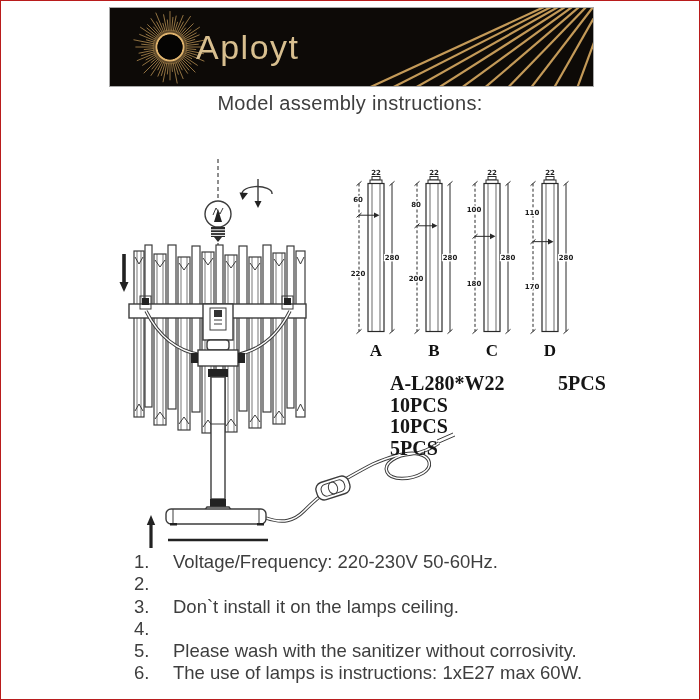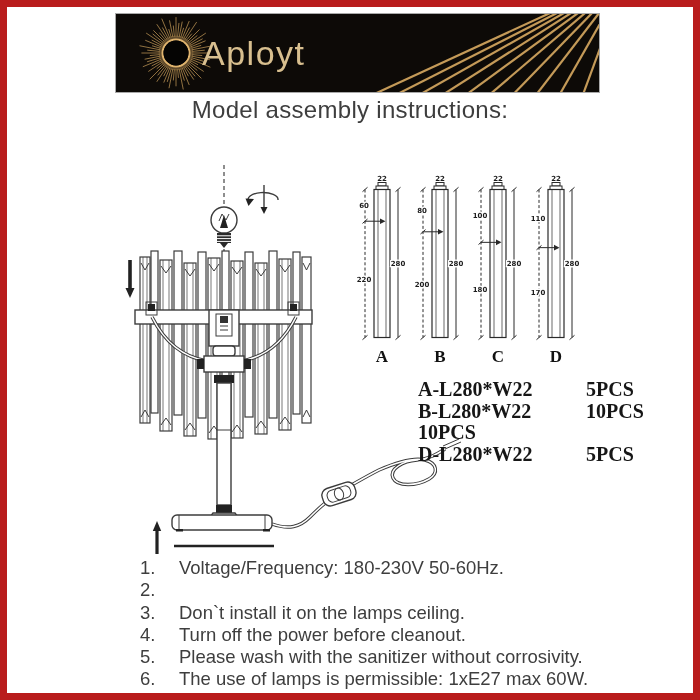--- a/index.html
+++ b/index.html
@@ -1,35 +1,35 @@
 <!DOCTYPE html>
 <html><head>
 <meta charset="utf-8">
 <style>
   html,body{margin:0;padding:0;background:#fff;}
   .page{
     position:relative;width:700px;height:700px;box-sizing:border-box;
-    background:#fff;border:7px solid #b91c1c;overflow:hidden;
+    background:#fff;border:1px solid #b91c1c;overflow:hidden;
     font-family:"Liberation Sans", sans-serif;color:var(--ink,#3e3e3e);
   }
   
   .banner{
     position:absolute;left:108px;top:6px;width:485px;height:80px;
     background:var(--banner-bg,#0d0a07);border:1px solid #a9a9a9;
     box-sizing:border-box;overflow:hidden;
   }
   .brand{
     position:absolute;left:86px;top:20px;font-size:34px;font-weight:500;
     letter-spacing:1.5px;color:var(--gold-light,#d8bf8f);line-height:38px;
   }
   .logo-svg{position:absolute;left:22px;top:1px;}
   .rays-svg{position:absolute;right:0;top:0;}
   
   .title-block{position:absolute;top:92px;left:0;width:100%;text-align:center;}
-  .title-line{font-size:24px;line-height:21px;font-weight:500;letter-spacing:.3px;color:var(--ink,#3e3e3e);}
+  .title-line{font-size:20px;line-height:21px;font-weight:500;letter-spacing:.3px;color:var(--ink,#3e3e3e);}
   
   .lamp-svg{position:absolute;left:110px;top:150px;}
   .ln{fill:none;stroke:var(--line,#3c3c3c);stroke-width:1.4;}
   .lnt{fill:none;stroke:var(--line,#3c3c3c);stroke-width:1;}
   .wfill{fill:#fff;stroke:var(--line,#3c3c3c);stroke-width:1.4;}
   .blk{fill:#222;stroke:none;}
   .dashedln{fill:none;stroke:#444;stroke-width:1.2;stroke-dasharray:4 3;}
   .cord-out{fill:none;stroke:var(--line,#3c3c3c);stroke-width:3.4;}
   .cord-in{fill:none;stroke:#fff;stroke-width:1.5;}
   
@@ -40,21 +40,21 @@
   }
   .part-letter{
     font-family:"Liberation Serif", serif;font-size:17px;font-weight:bold;fill:#111;text-anchor:middle;
   }
   
   .parts-list{
     position:absolute;left:389px;top:372px;
     font-family:"Liberation Serif", serif;font-weight:bold;
     font-size:20px;color:#161616;
   }
-  .parts-row{display:flex;line-height:21.5px;margin-left:22px;}
+  .parts-row{display:flex;line-height:21.5px;}
   .parts-code{width:168px;}
   
   .instructions{position:absolute;left:133px;top:550px;font-size:18.5px;color:var(--ink,#3e3e3e);}
   .instr-row{display:flex;line-height:22.3px;}
   .instr-num{width:26px;margin-right:13px;flex:none;}
 </style>
 </head>
 <body>
 
 <div class="page" style="--gold: #c49a58; --gold-light: #d8bf8f; --banner-bg: #0d0a07; --ink: #3e3e3e; --line: #3c3c3c;">
@@ -378,51 +378,48 @@
         <text x="29" y="189" class="part-letter">D</text>
       </svg>
     </div>
 
   <div class="parts-list">
     <div class="parts-row">
       <span class="parts-code">A-L280*W22</span>
       <span>5PCS</span>
     </div>
     <div class="parts-row">
-      <span class="parts-code">B-L280*W22</span>
       <span>10PCS</span>
     </div>
     <div class="parts-row">
       <span>10PCS</span>
     </div>
     <div class="parts-row">
-      <span class="parts-code">D-L280*W22</span>
       <span>5PCS</span>
     </div>
   </div>
 
   <div class="instructions">
     <div class="instr-row">
       <span class="instr-num">1.</span>
-      <span>Voltage/Frequency: 180-230V 50-60Hz.</span>
+      <span>Voltage/Frequency: 220-230V 50-60Hz.</span>
     </div>
     <div class="instr-row">
       <span class="instr-num">2.</span>
     </div>
     <div class="instr-row">
       <span class="instr-num">3.</span>
       <span>Don`t install it on the lamps ceiling.</span>
     </div>
     <div class="instr-row">
       <span class="instr-num">4.</span>
-      <span>Turn off the power before cleanout.</span>
     </div>
     <div class="instr-row">
       <span class="instr-num">5.</span>
       <span>Please wash with the sanitizer without corrosivity.</span>
     </div>
     <div class="instr-row">
       <span class="instr-num">6.</span>
-      <span>The use of lamps is permissible: 1xE27 max 60W.</span>
+      <span>The use of lamps is instructions: 1xE27 max 60W.</span>
     </div>
   </div>
 
 </div>
 
 </body></html>

